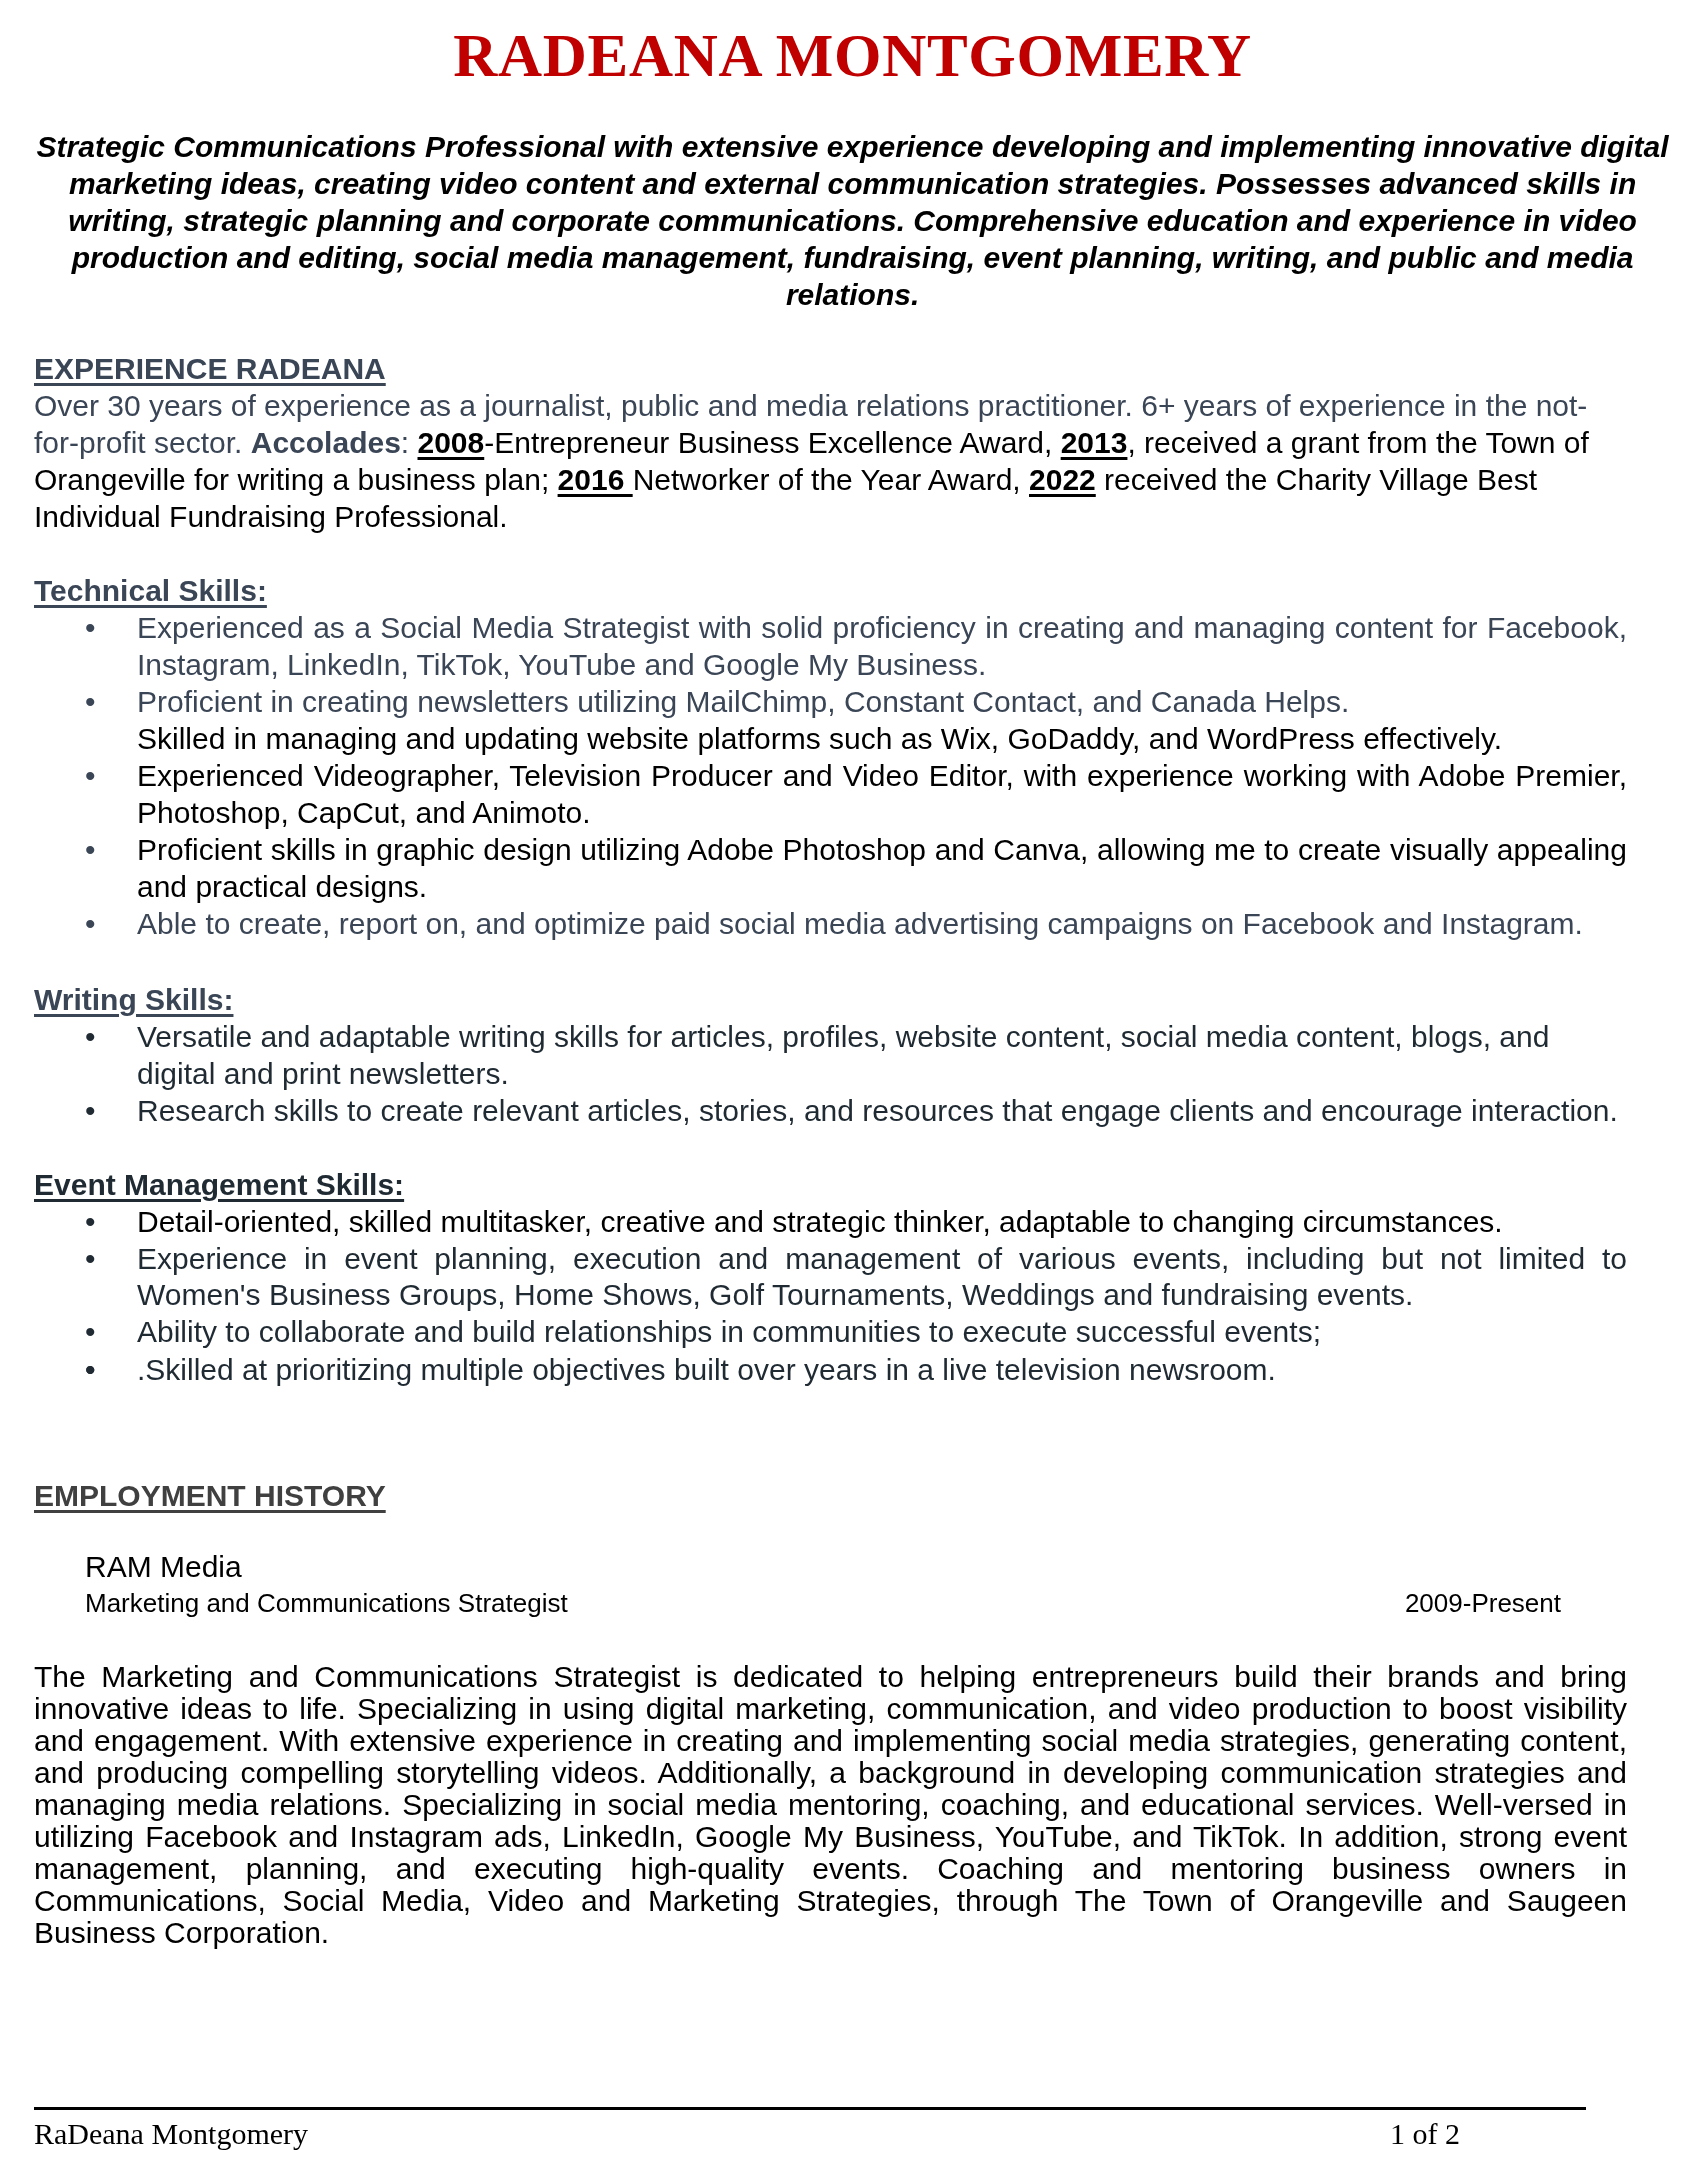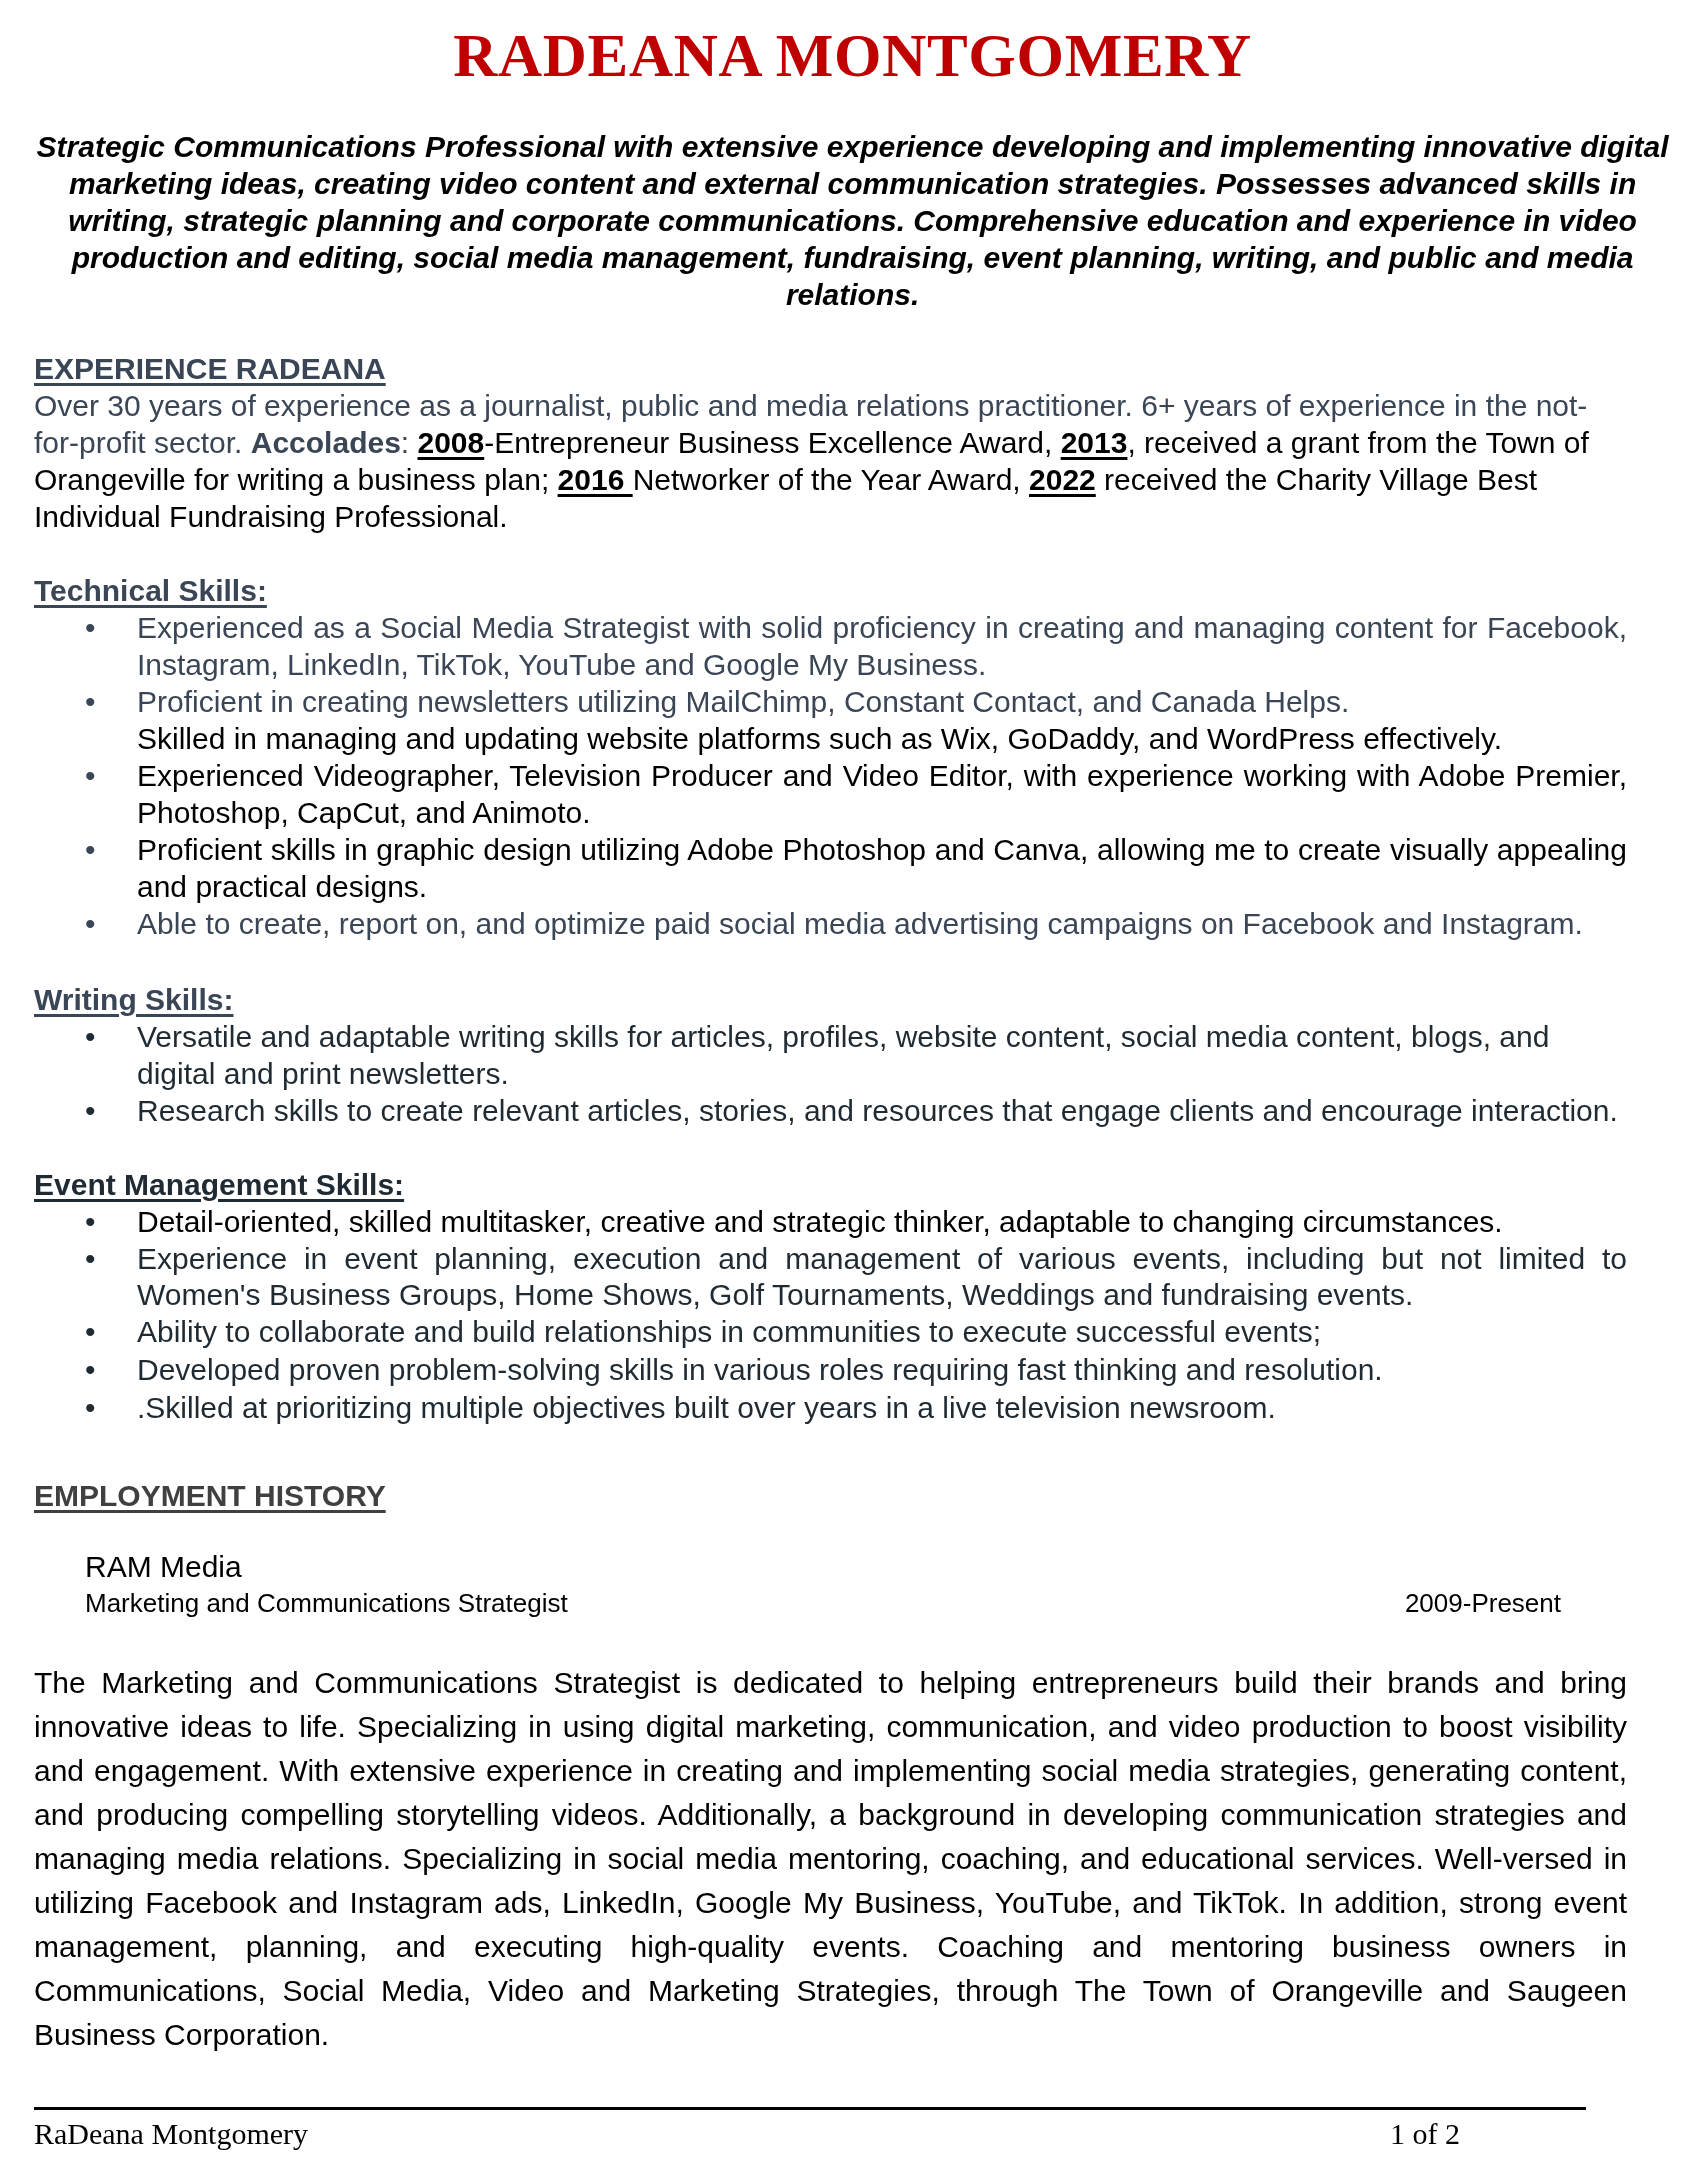--- a/index.html
+++ b/index.html
@@ -15,21 +15,21 @@
   p { margin: 0; }
   ul { list-style: none; margin: 0; padding: 0; }
   ul li { position: relative; padding-left: 103px; text-align: justify; }
   ul li .bullet { position: absolute; left: 51px; top: 0; }
   ul li .plain-line { display: block; }
   .u { font-weight: bold; text-decoration: underline; text-decoration-thickness: 2.8px; text-underline-offset: 4.1px; }
   .b { font-weight: bold; }
   .emp-head { position: absolute; left: 34px; top: 1479px; font-size: 30px; font-weight: bold; text-decoration: underline; text-decoration-thickness: 3.4px; text-underline-offset: 4.1px; color: #404040; }
   .company { position: absolute; left: 85px; top: 1550px; font-size: 30px; font-weight: normal; color: #000; }
   .role-row { position: absolute; left: 85px; width: 1476px; top: 1588px; font-size: 26px; color: #000; display: flex; justify-content: space-between; }
-  .desc { position: absolute; left: 34px; width: 1593px; top: 1661px; font-size: 30px; line-height: 44px; text-align: justify; text-align-last: left; color: #000; }
+  .desc { position: absolute; left: 34px; width: 1593px; top: 1661px; font-size: 30px; line-height: 32px; text-align: justify; text-align-last: left; color: #000; }
   .footer-rule { position: absolute; left: 34px; width: 1552px; top: 2107px; height: 3.4px; background: #000; }
   .footer { position: absolute; left: 34px; width: 1426px; top: 2117px; font-family: "Liberation Serif", serif; font-size: 30px; display: flex; justify-content: space-between; }
 </style>
 </head>
 <body>
 
 <div class="page">
 
   <h1 class="title">RADEANA MONTGOMERY</h1>
 
@@ -58,21 +58,21 @@
       <li style="text-align:left;"><span class="bullet">•</span><span>Research skills to create relevant articles, stories, and resources that engage clients and encourage interaction.</span></li>
     </ul>
   </div>
 
   <div class="sec" style="top:1166px;">
     <p class="h dark">Event Management Skills:</p>
     <ul style="line-height:38px;">
       <li class="black" style="text-align:left;"><span class="bullet dark">•</span><span>Detail-oriented, skilled multitasker, creative and strategic thinker, adaptable to changing circumstances.</span></li>
       <li class="dark" style="line-height:36px;"><span class="bullet">•</span><span>Experience in event planning, execution and management of various events, including but not limited to Women's Business Groups, Home Shows, Golf Tournaments, Weddings and fundraising events.</span></li>
       <li class="dark" style="text-align:left;"><span class="bullet">•</span><span>Ability to collaborate and build relationships in communities to execute successful events;</span></li>
-      <li class="dark" style="text-align:left;"><span class="bullet">•</span><span>Developed proven problem-solving skills in various roles requiring fast thinking and resolution.</span></li>
+      <li class="dark" style="text-align:left;"><span class="bullet">•</span></li>
       <li class="dark" style="text-align:left;"><span class="bullet">•</span><span>.Skilled at prioritizing multiple objectives built over years in a live television newsroom.</span></li>
     </ul>
   </div>
 
   <div class="emp-head">EMPLOYMENT HISTORY</div>
   <div class="company">RAM Media</div>
   <div class="role-row">
     <span>Marketing and Communications Strategist</span>
     <span>2009-Present</span>
   </div>

